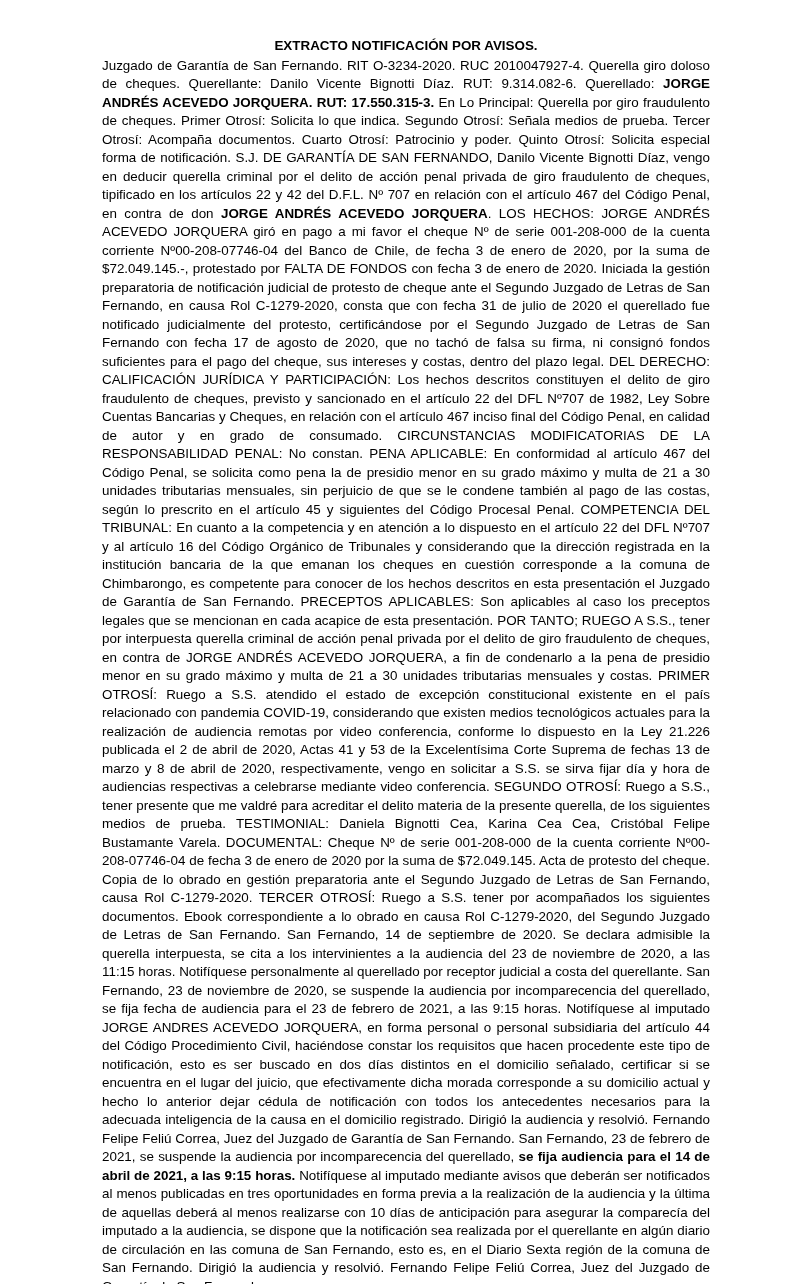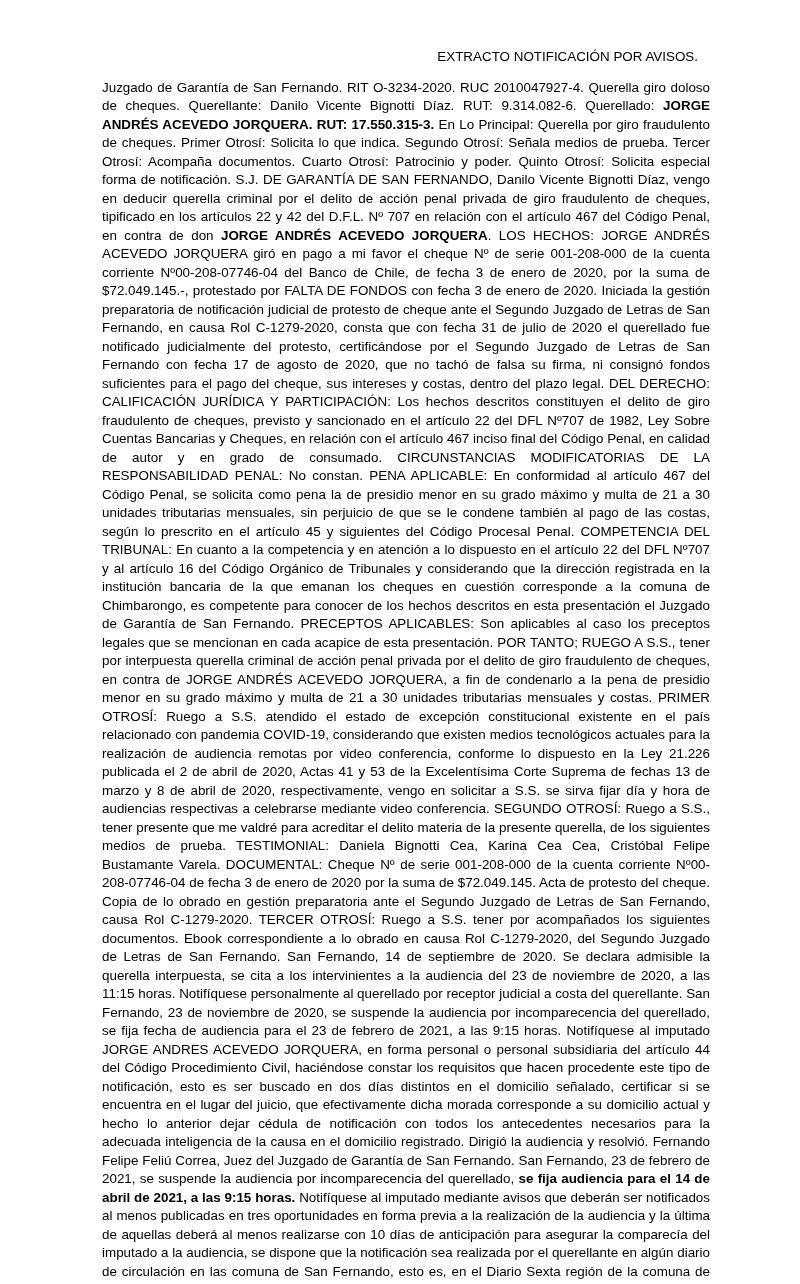--- a/index.html
+++ b/index.html
@@ -14,23 +14,23 @@
     height: 1284px;
     background: #ffffff;
     color: #000000;
     font-family: "Liberation Sans", sans-serif;
     font-size: 13.4px;
     line-height: 18.5px;
     padding: 36px 90px 20px 102px;
     overflow: hidden;
   }
   .doc-title {
-    text-align: right;
-    font-weight: normal;
-    margin: 12px;
+    text-align: center;
+    font-weight: bold;
+    margin: 1px;
     padding: 0;
   }
   .doc-body {
     margin: 0;
     padding: 0;
     text-align: justify;
   }
   .run { font-weight: normal; }
   .run.bold { font-weight: bold; }
 </style>

